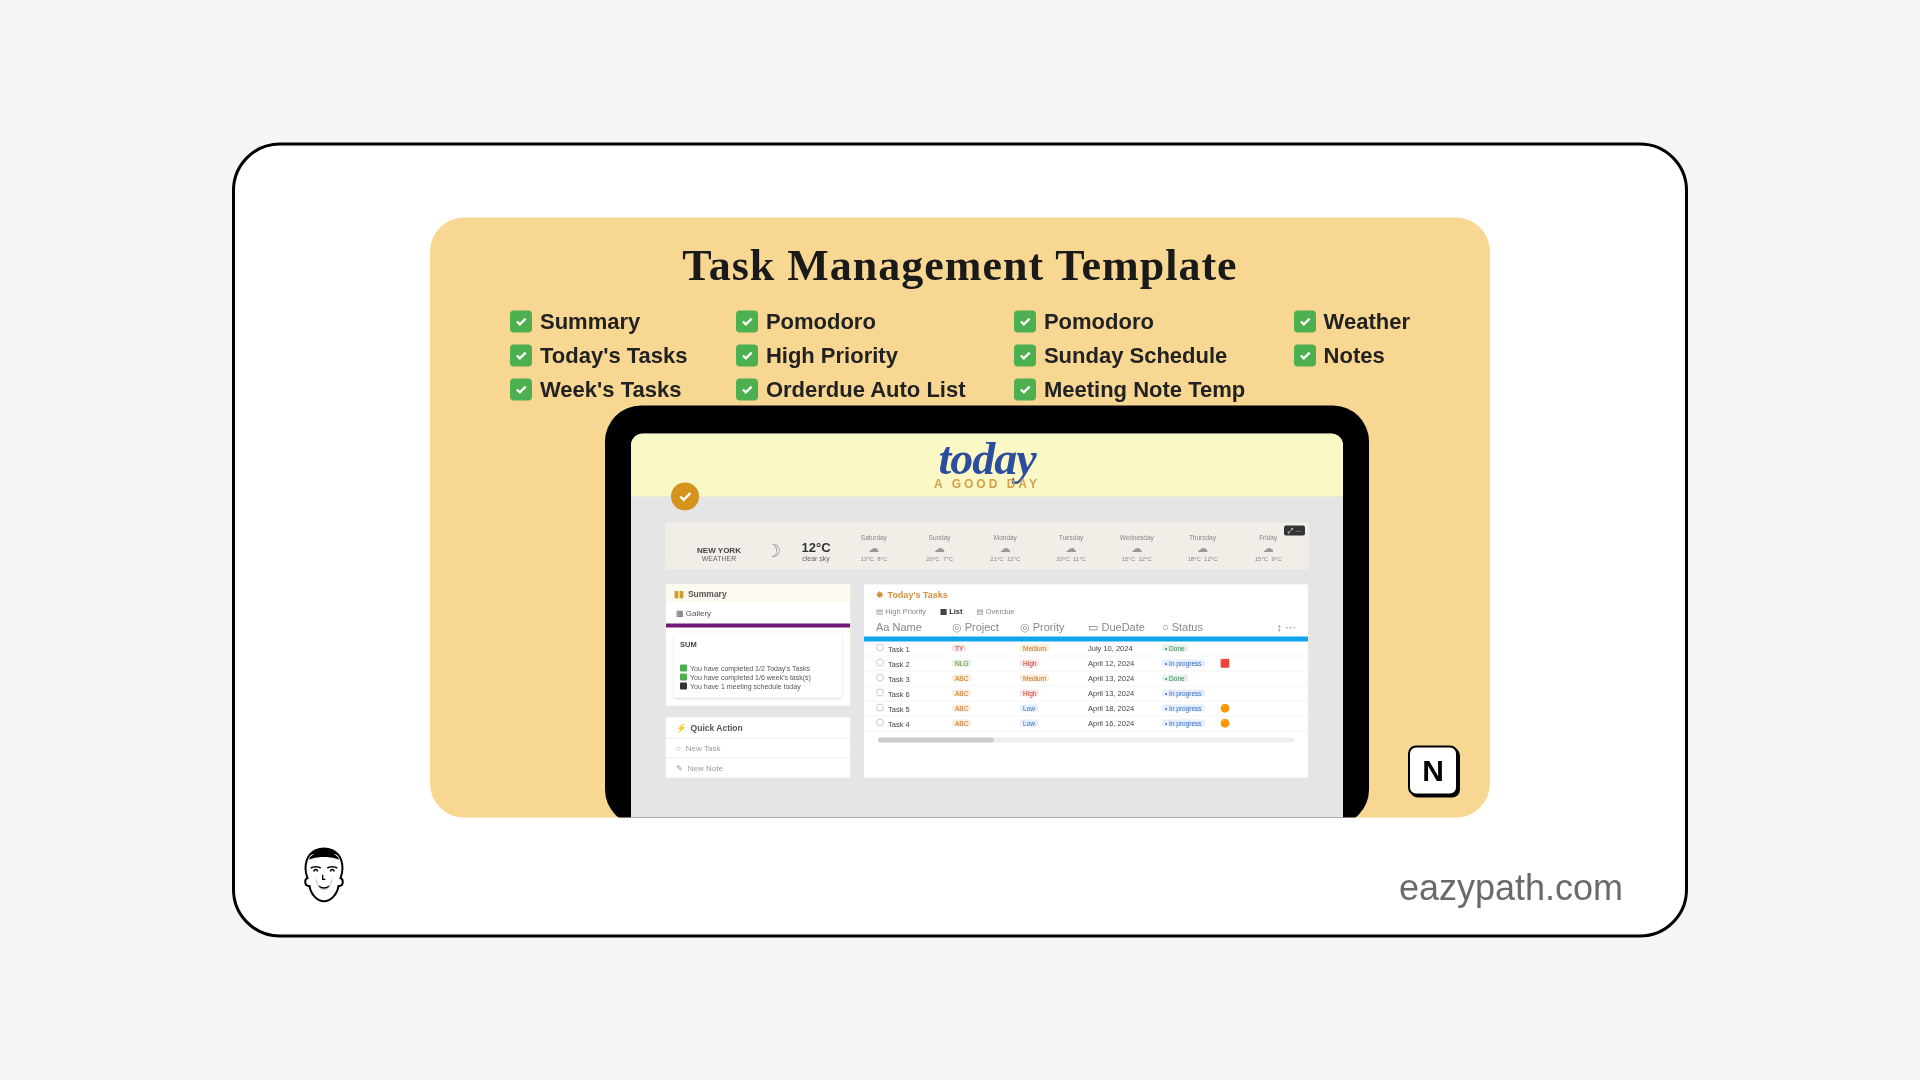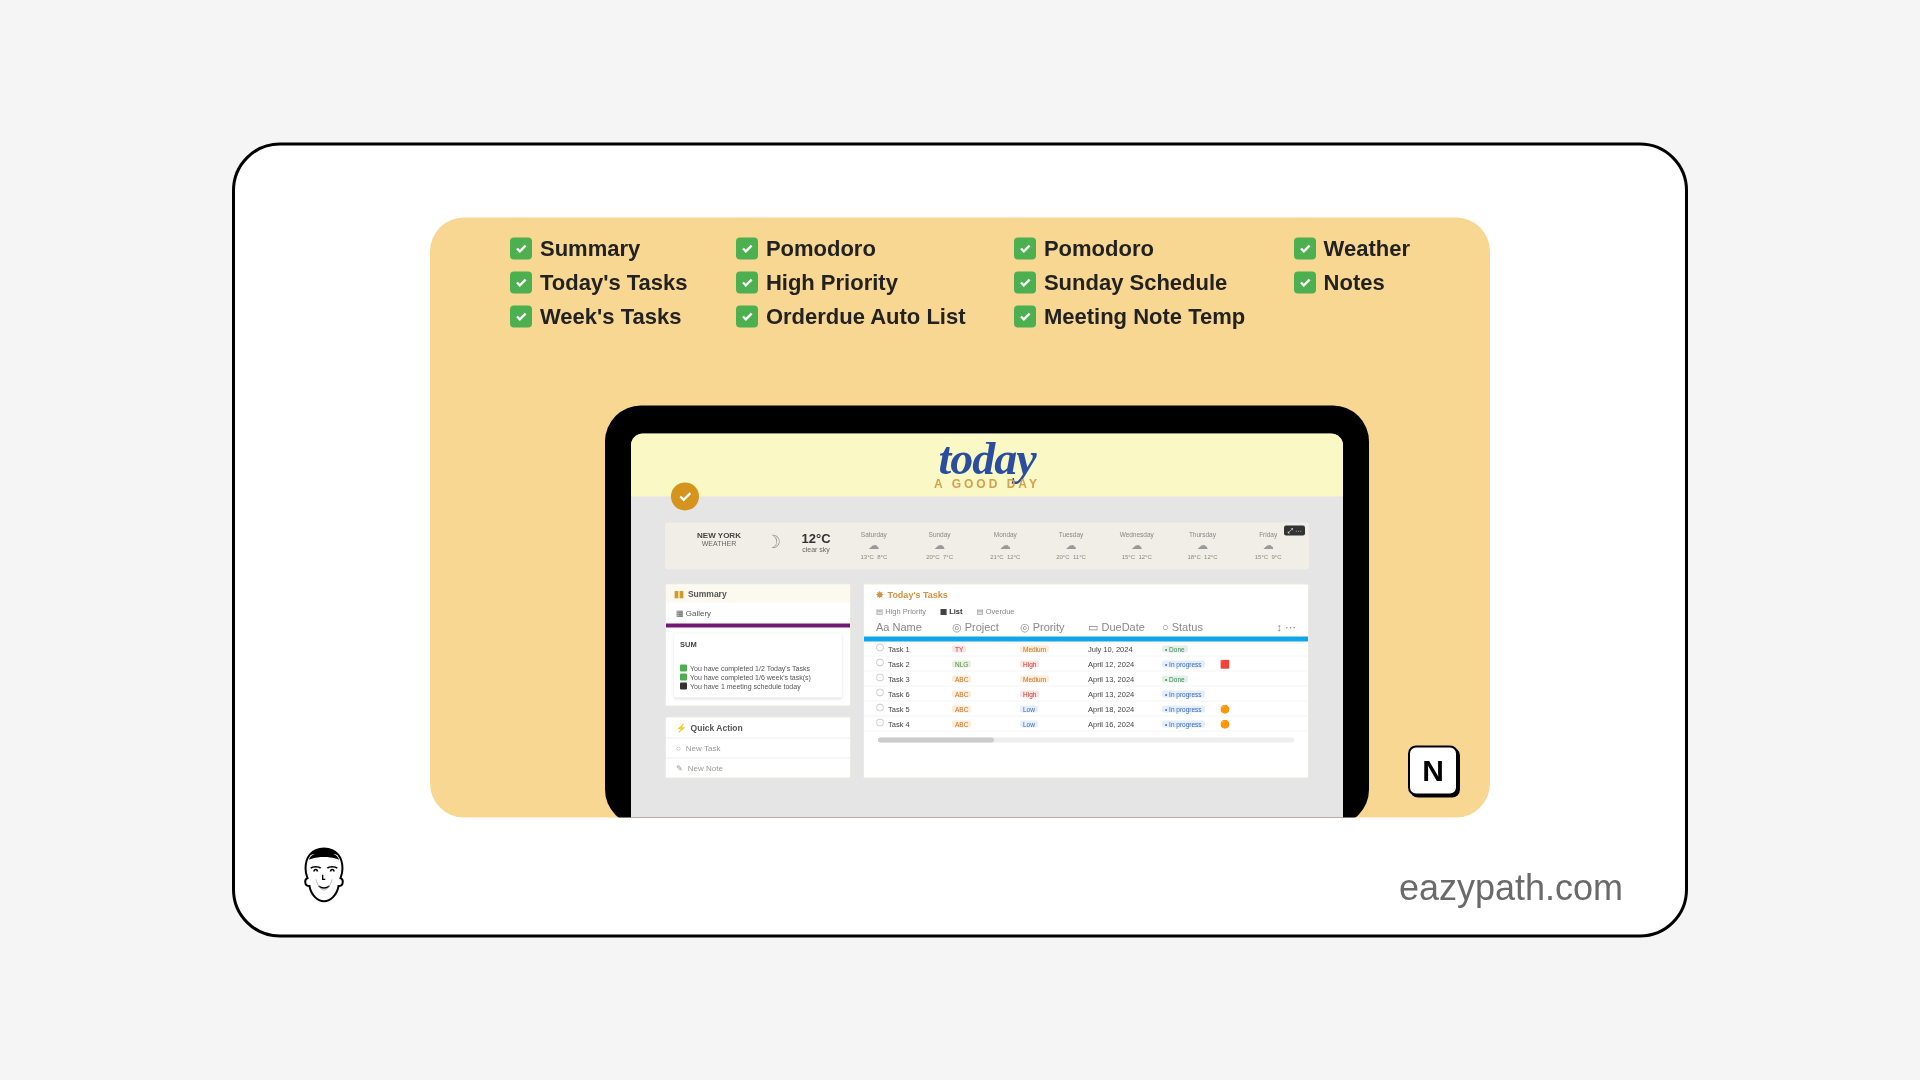--- a/index.html
+++ b/index.html
@@ -14,21 +14,21 @@
 .check svg{width:14px;height:14px}
 .tablet{position:absolute;left:175px;bottom:-8px;width:764px;height:420px;background:#000;border-radius:36px;padding:28px 26px 0 26px}
 .screen{width:100%;height:100%;background:#e5e5e5;border-radius:12px 12px 0 0;overflow:hidden;position:relative}
 .banner{background:#faf8c5;padding:0 0 6px 0;position:relative;text-align:center}
 .today{font-family:"Brush Script MT",cursive;font-size:46px;color:#2a4da0;line-height:0.9;font-weight:700;font-style:italic;padding-top:4px;letter-spacing:-1px}
 .good{font-size:12px;color:#d4a04a;letter-spacing:3px;font-weight:600;margin-top:-2px}
 .checkcircle{position:absolute;left:40px;bottom:-14px;width:28px;height:28px;background:#d4941e;border-radius:50%;display:flex;align-items:center;justify-content:center}
 .checkcircle svg{width:16px;height:16px}
 .content{padding:26px 34px 0 34px}
 .tm-title{font-size:18px;font-weight:700;color:#333;margin-bottom:12px}
-.weather{background:#f0eee6;border-radius:3px;height:47px;display:flex;align-items:flex-start;padding:8px 8px;font-size:7px;color:#666;position:relative}
+.weather{background:#f0eee6;border-radius:3px;height:47px;display:flex;align-items:flex-end;padding:8px 8px;font-size:7px;color:#666;position:relative}
 .wcity{width:92px;text-align:center}
 .wcity b{color:#444;font-size:8px;display:block}
 .wmoon{width:26px;font-size:18px;color:#999}
 .wtemp{width:50px;text-align:center}
 .wtemp b{font-size:13px;color:#333;display:block}
 .wdays{display:flex;flex:1;gap:0}
 .wday{flex:1;text-align:center}
 .wday .dn{font-size:6.5px;color:#888}
 .wday .ic{font-size:11px;color:#999;line-height:1.4}
 .wday .te{font-size:6px;color:#888}
@@ -51,21 +51,21 @@
 .tasks-h{padding:5px 12px;font-size:9px;color:#d49040;font-weight:600;display:flex;align-items:center;gap:4px}
 .tabs{padding:2px 12px;display:flex;gap:14px;font-size:7.5px;color:#888}
 .tabs .act{color:#333;font-weight:600}
 .thead{display:flex;padding:3px 6px;font-size:11px;color:#888;border-bottom:5px solid #0ea5e9}
 .c-name{width:82px;padding-left:6px}
 .c-proj{width:68px}
 .c-prio{width:68px}
 .c-date{width:74px}
 .c-stat{width:58px}
 .c-i{flex:1}
-.trow{display:flex;align-items:flex-end;padding:2px 6px;font-size:7.5px;color:#444;border-bottom:1px solid #f5f5f5}
+.trow{display:flex;align-items:flex-start;padding:2px 6px;font-size:7.5px;color:#444;border-bottom:1px solid #f5f5f5}
 .trow .circ{width:8px;height:8px;border:1px solid #ccc;border-radius:50%;margin-right:4px;display:inline-block}
 .pill{display:inline-block;padding:0 3px;border-radius:2px;font-size:6.5px}
 .pill.ty{background:#fce4e4;color:#c0392b}
 .pill.nlg{background:#e8f0e4;color:#5a8a3a}
 .pill.abc{background:#fcecd8;color:#c0752a}
 .pill.med{background:#fcecd8;color:#c0752a}
 .pill.high{background:#fce4e4;color:#c0392b}
 .pill.low{background:#e4eefc;color:#3a6ac0}
 .pill.done{background:#e4f0e8;color:#3a8a5a}
 .pill.prog{background:#e4eefc;color:#3a6ac0}
@@ -76,20 +76,21 @@
 .avatar{position:absolute;left:56px;bottom:30px;width:66px;height:66px}
 .avatar svg{width:100%;height:100%}
 .brand{position:absolute;right:62px;bottom:26px;font-size:36px;color:#6a6a6a;letter-spacing:0px}
 </style>
 </head>
 <body>
 
 <div class="slide">
 
   <div class="card">
+    <h1 class="title">Task  Management Template</h1>
 
     <div class="features">
       <div class="fcol" id="fc1">
           <div class="fitem">
             <span class="check">
               <svg viewBox="0 0 24 24" fill="none" stroke="#fff" stroke-width="4">
                 <path d="M5 12l5 5L20 7"></path>
               </svg>
             </span>
             <span>Summary</span>

